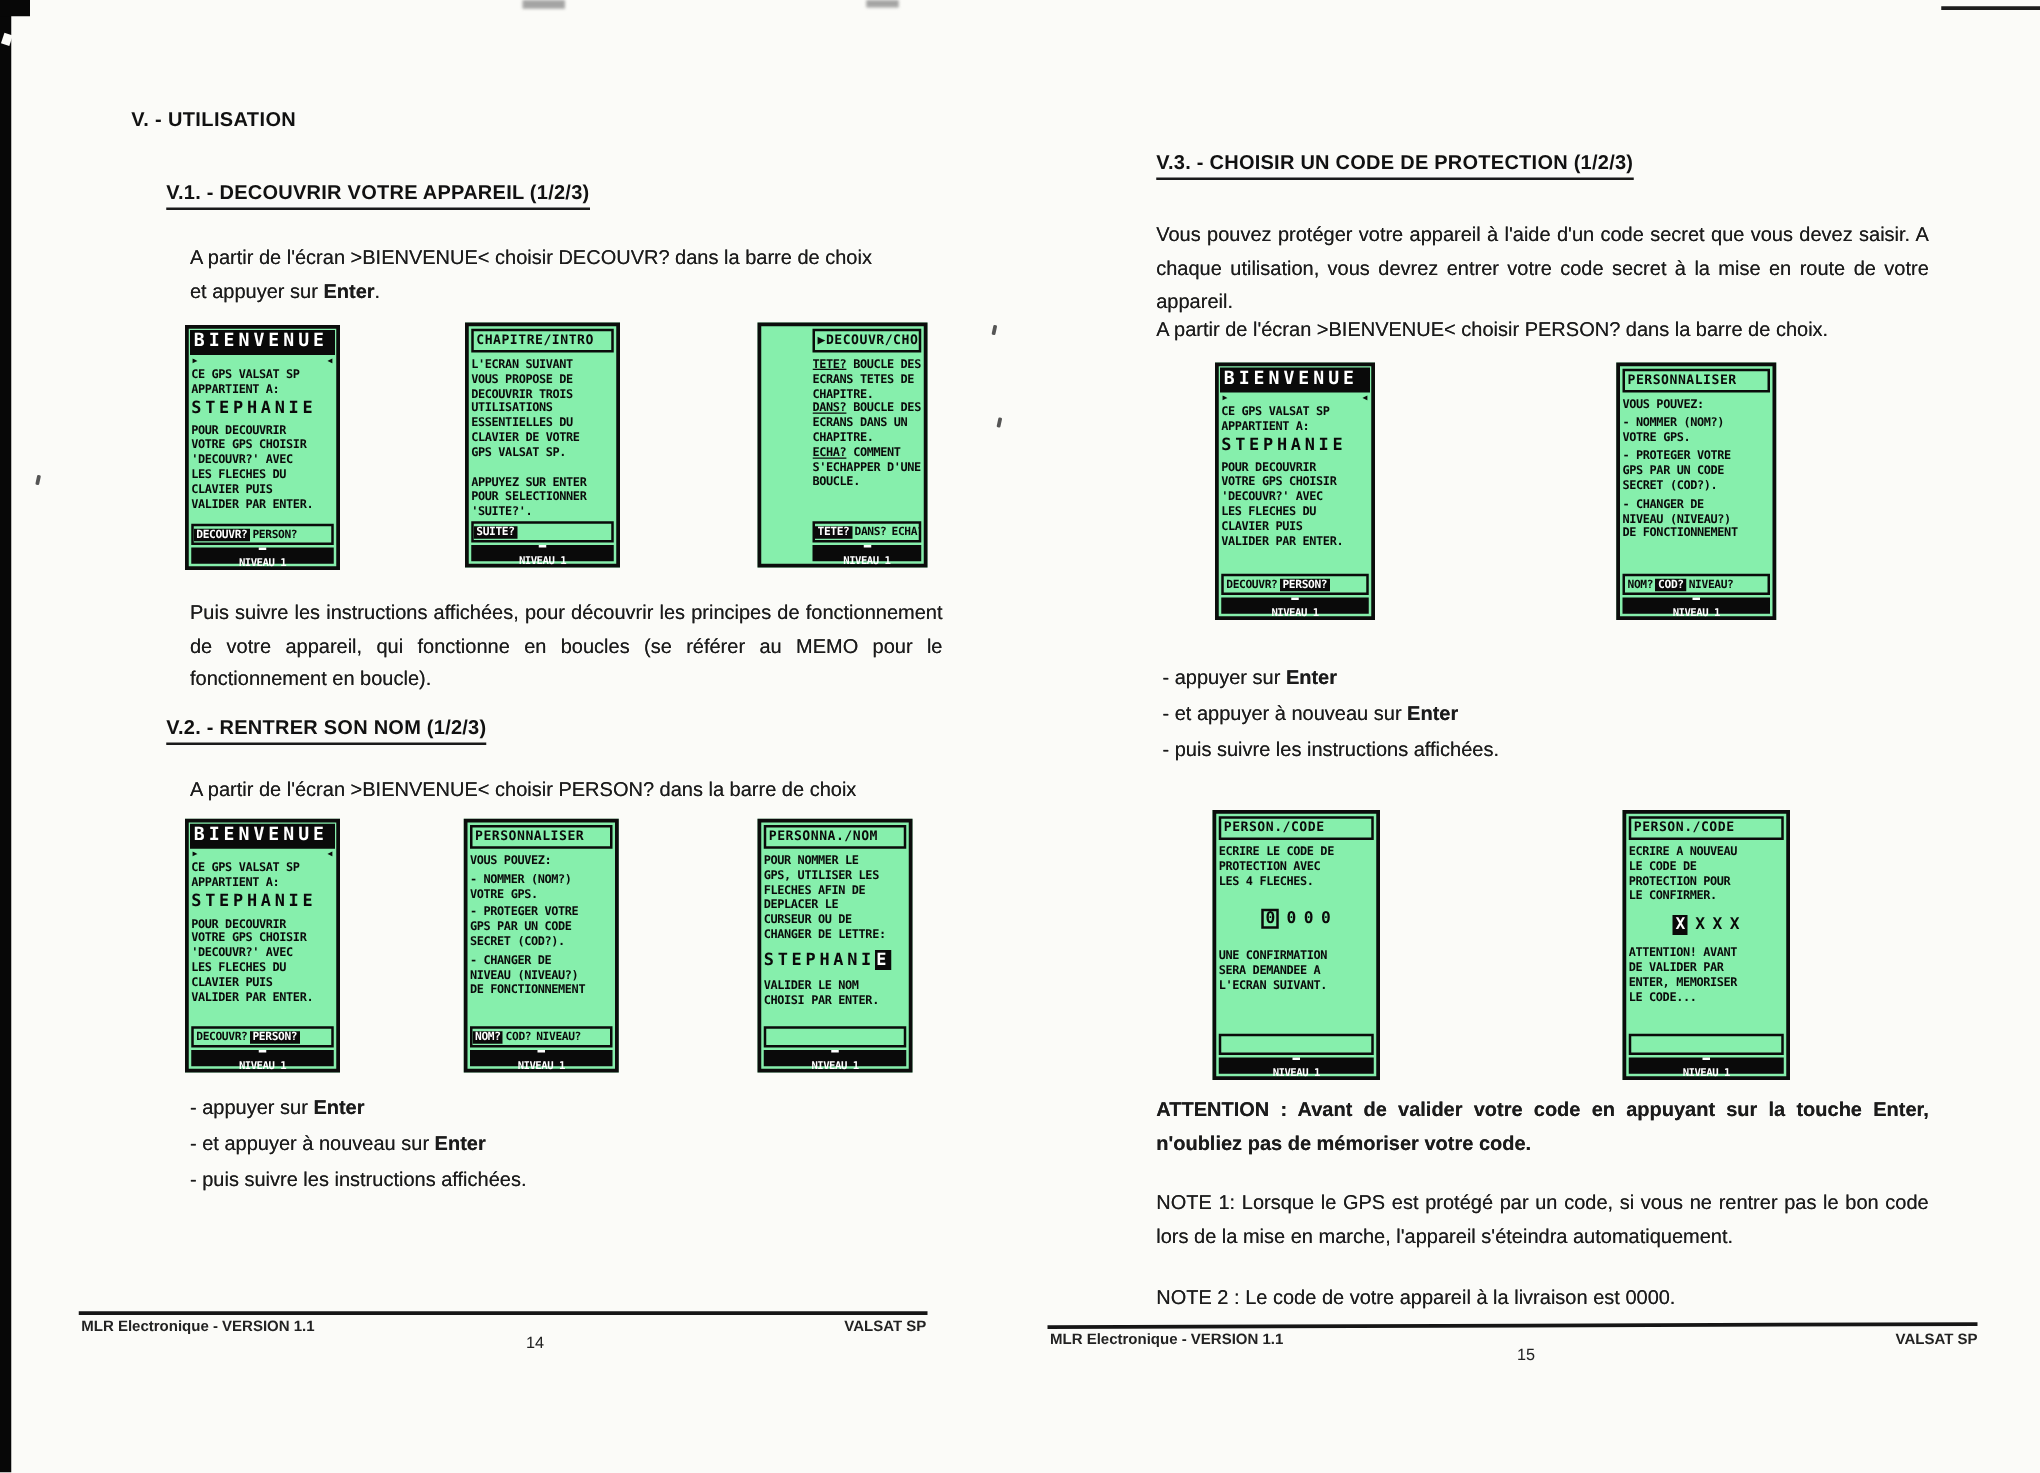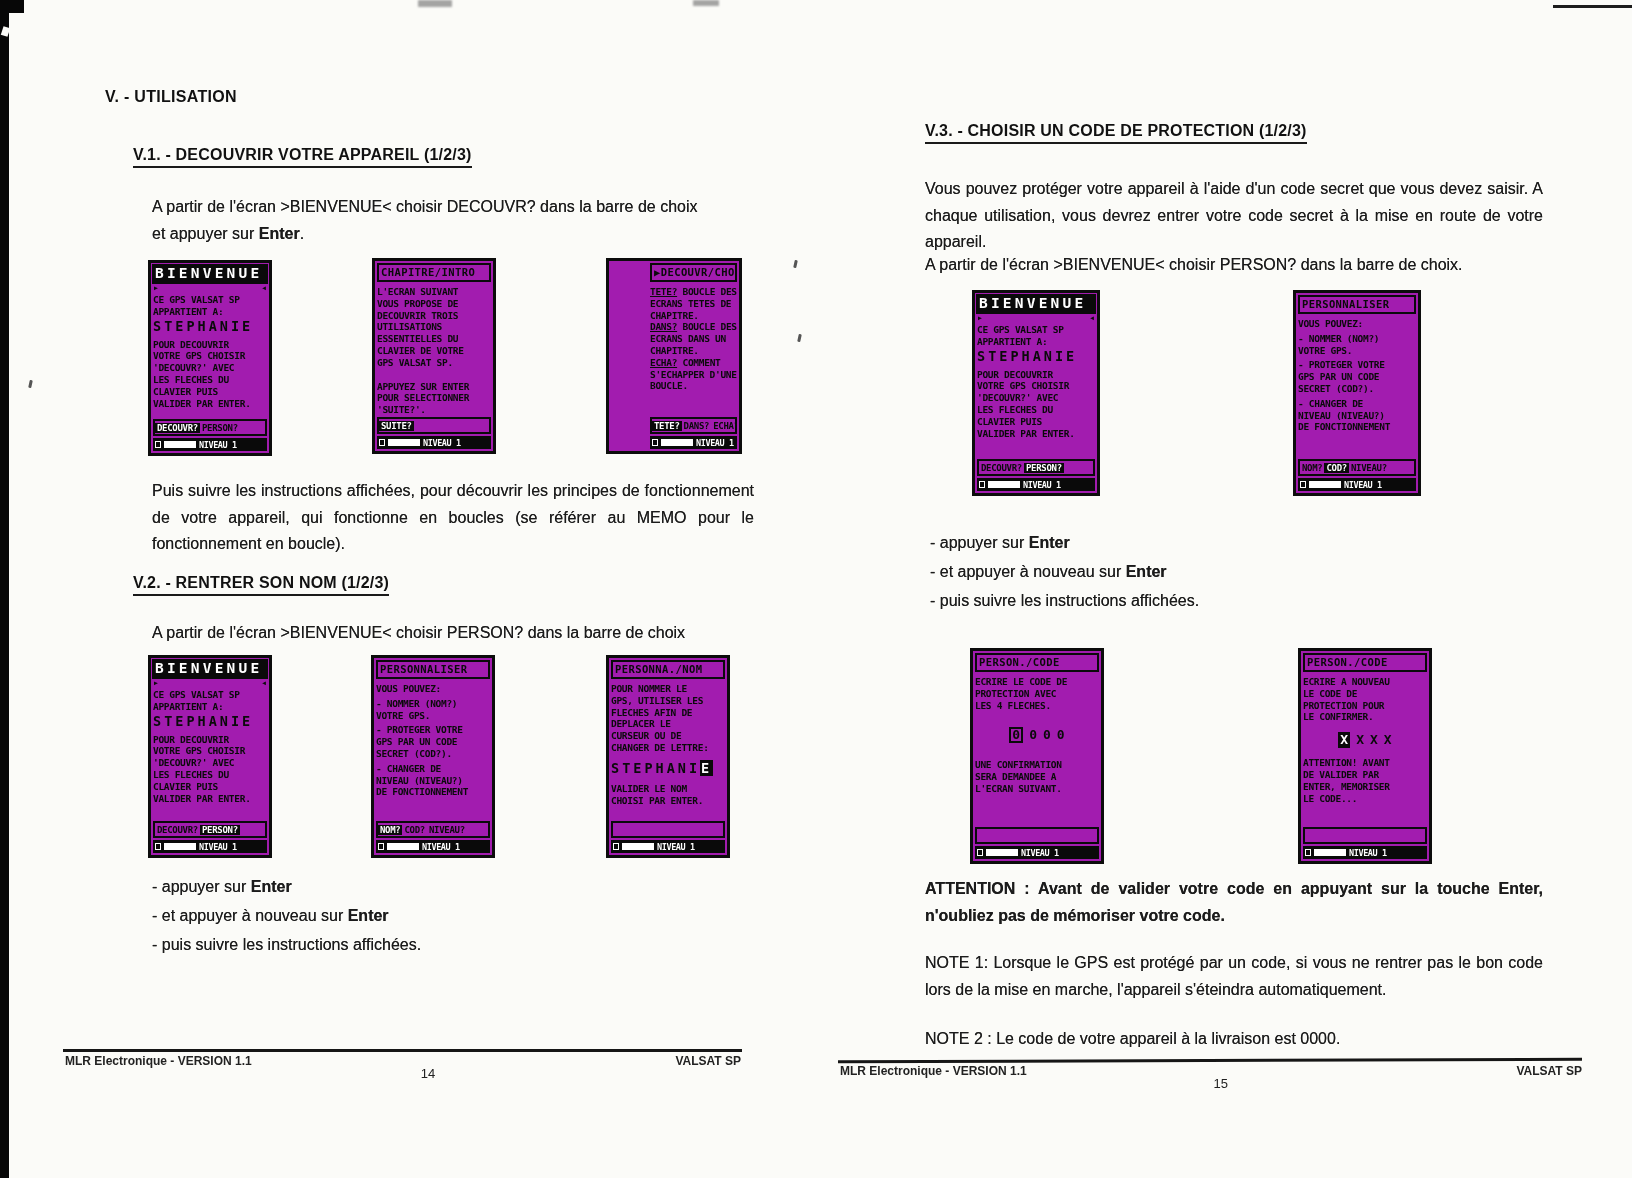--- a/index.html
+++ b/index.html
@@ -15,21 +15,21 @@
   .para{font-size:16px;line-height:26.5px;text-shadow:0 0 .4px #444;}
   .just{text-align:justify;}
   .bold-para{font-weight:bold;}
   .bullets div{font-size:16px;line-height:29px;text-shadow:0 0 .4px #444;}
   .footer-rule{position:absolute;height:3px;background:#161616;}
   .footer-row{position:absolute;display:flex;justify-content:space-between;
       font-size:12px;font-weight:bold;color:#222;}
   .page-num{position:absolute;font-size:13px;color:#222;text-align:center;width:60px;}
 
   
-  .lcd{position:absolute;background:#a21caf;border:3px solid #0c0c0c;
+  .lcd{position:absolute;background:#86efac;border:3px solid #0c0c0c;
        display:flex;flex-direction:column;padding:2px;box-sizing:border-box;
        font-family:"DejaVu Sans Mono", monospace;font-weight:bold;color:#0a0a0a;}
   .lcd-title{white-space:nowrap;overflow:hidden;}
   .lcd-title.inverted{background:#0a0a0a;color:#fff;font-size:14.5px;line-height:17px;
        letter-spacing:3.2px;padding:1px 0 2px 3px;margin:-1px -1px 0 -1px;}
   .lcd-title.boxed{border:2px solid #0a0a0a;font-size:10.5px;line-height:13px;
        letter-spacing:.4px;padding:1px 2px;margin-bottom:2px;}
   .lcd-arrows{display:flex;justify-content:space-between;font-size:6.5px;line-height:7px;
        margin:1px 1px 0 1px;}
   .lcd-body{flex:1;padding-top:2px;overflow:hidden;}
@@ -39,21 +39,21 @@
   .lcd-line .cursor{background:#0a0a0a;color:#fff;padding:0 1px;}
   .lcd-code{display:flex;justify-content:center;align-items:center;gap:6px;
        font-size:13px;line-height:16px;}
   .lcd-digit.box{border:2px solid #0a0a0a;line-height:12px;padding:0 1px;}
   .lcd-digit.invert{background:#0a0a0a;color:#fff;padding:0 2px;}
   .lcd-choices{border:2px solid #0a0a0a;display:flex;align-items:center;min-height:13px;
        font-size:9px;letter-spacing:-.3px;margin-top:auto;white-space:nowrap;overflow:hidden;}
   .choice{padding:0 2px;}
   .choice.sel{background:#0a0a0a;color:#fff;}
   .lcd-status{background:#0a0a0a;height:13px;margin-top:2px;display:flex;align-items:center;
-       gap:3px;padding:0 2px;color:#fff;}
+       gap:3px;padding:0 2px;color:#fff;flex-direction:column;}
   .st-icon{width:6px;height:7px;border:1px solid #fff;box-sizing:border-box;}
   .st-prog{width:32px;height:7px;background:#fff;}
   .st-label{font-size:8.5px;letter-spacing:-.4px;}
 
   
   .edge-strip{left:0;top:0;width:9px;height:1178px;background:#070707;}
   .corner-block{left:0;top:0;width:24px;height:13px;background:#070707;}
   .strip-notch{left:2px;top:27px;width:7px;height:9px;background:#fbfbf8;transform:rotate(18deg);}
   .smudge{background:#8f8f8f;filter:blur(1.2px);opacity:.8;}
   .tr-line{left:1553px;top:5px;width:79px;height:3px;background:#1d1d1d;}

